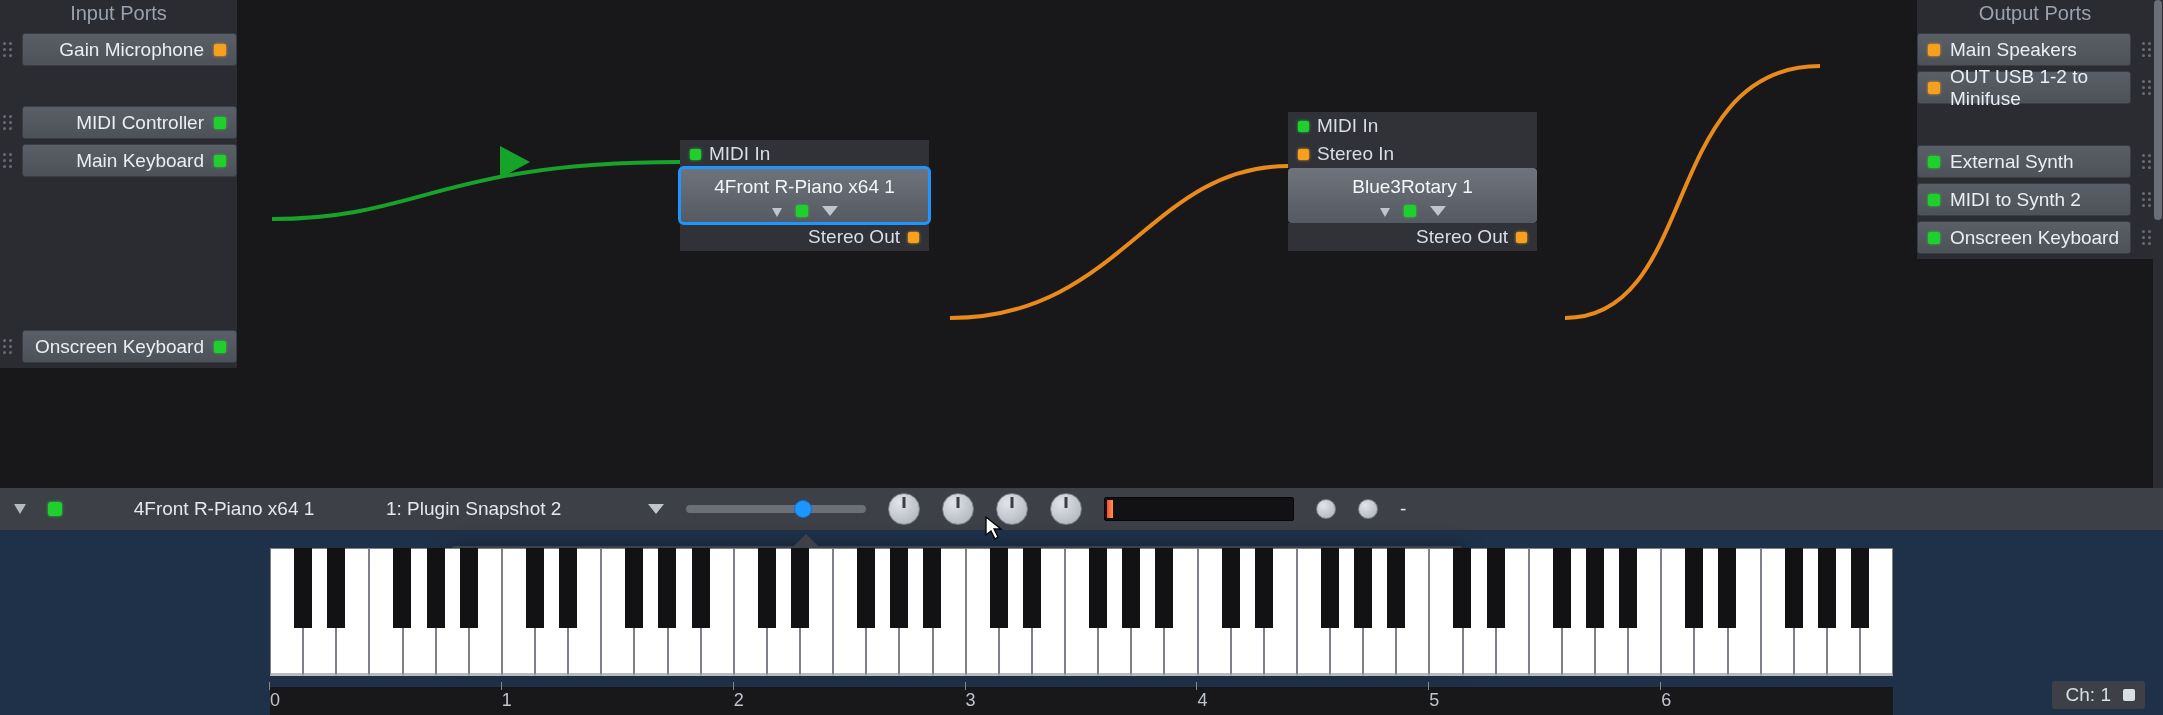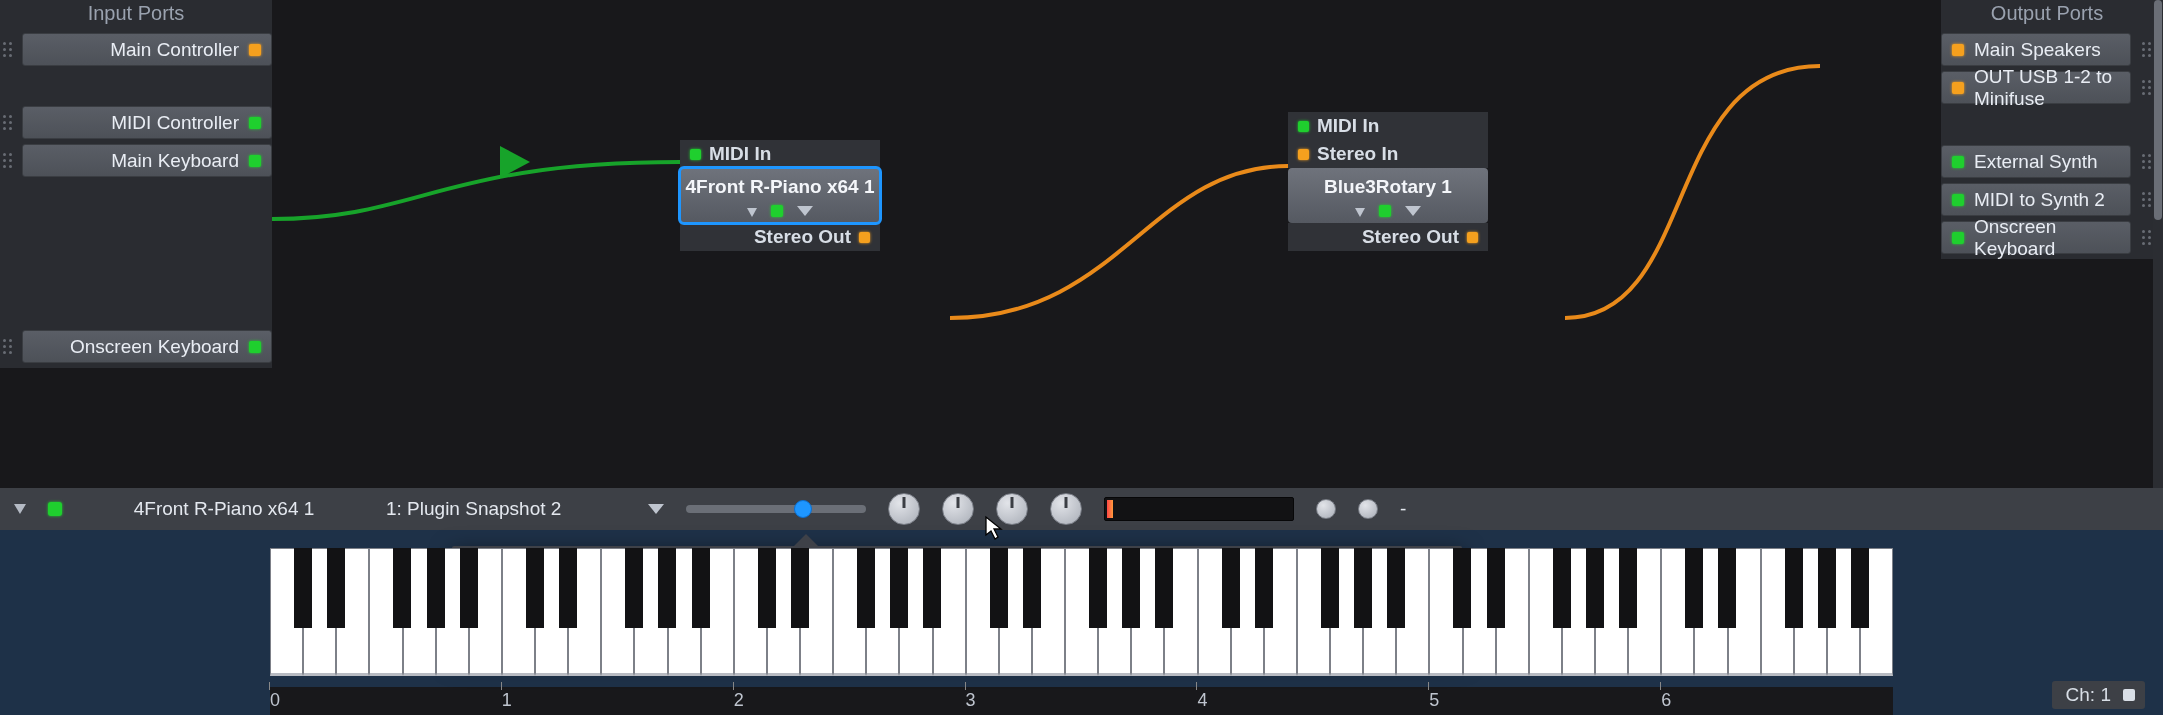--- a/index.html
+++ b/index.html
@@ -9,22 +9,22 @@
     font-family: "Segoe UI", Tahoma, sans-serif;
     color: #d8dee6;
     font-size: 19px;
     overflow: hidden;
     user-select: none;
   }
   .app { position: relative; width: 2163px; height: 715px; }
 
   
   .sidebar { position: absolute; top: 0; display: flex; flex-direction: column; }
-  .sidebar.left  { left: 0;  width: 272px; }
-  .sidebar.right { right: 10px; width: 212px; }
+  .sidebar.left  { left: 0;  width: 237px; }
+  .sidebar.right { right: 10px; width: 236px; }
   .section-header {
     text-align: center;
     color: #9aa2af;
     padding: 2px 0 8px;
     font-size: 20px;
   }
   .port-row {
     display: flex;
     align-items: center;
     gap: 8px;
@@ -59,21 +59,21 @@
     flex-shrink: 0;
   }
   .led.green  { background: #1fcf2e; box-shadow: 0 0 3px #1fcf2e; }
   .led.orange { background: #f5a01e; box-shadow: 0 0 3px #f5a01e; }
   .spacer { height: 35px; }
 
   
   .canvas { position: absolute; inset: 0; background: #18181b; }
   svg.wires { position: absolute; inset: 0; width: 100%; height: 100%; pointer-events: none; }
 
-  .node { position: absolute; width: 200px; font-weight: bold; }
+  .node { position: absolute; width: 249px; }
   .node .port-io {
     display: flex; align-items: center; gap: 8px;
     padding: 3px 10px;
     background: #303237;
     color: #d8dee6;
   }
   .node .port-io .led { width: 11px; height: 11px; }
   .node .node-body {
     background: linear-gradient(#6f737c, #555961);
     border-radius: 4px;
@@ -310,21 +310,21 @@
         <div class="port-row">
           <div class="grip">
             <span></span>
             <span></span>
             <span></span>
             <span></span>
             <span></span>
             <span></span>
           </div>
           <div class="port-btn">
-            <span>Main Controller</span>
+            <span>Gain Microphone</span>
             <span class="led orange"></span>
           </div>
         </div>
         <div class="spacer"></div>
         <div class="port-row">
           <div class="grip">
             <span></span>
             <span></span>
             <span></span>
             <span></span>

